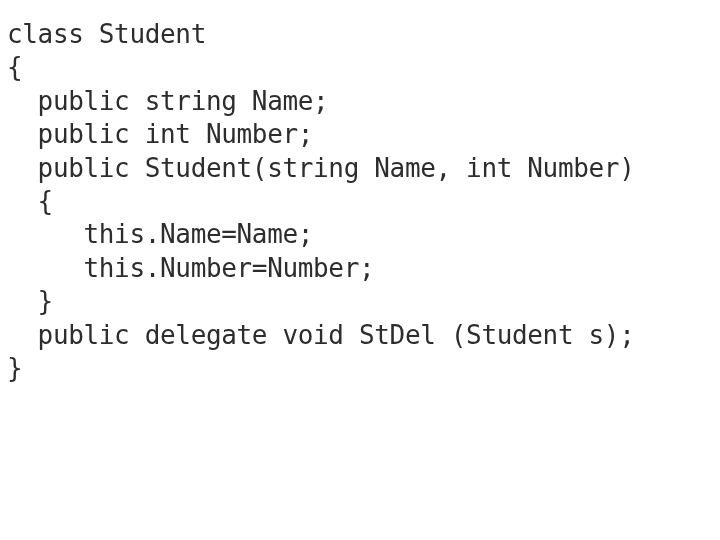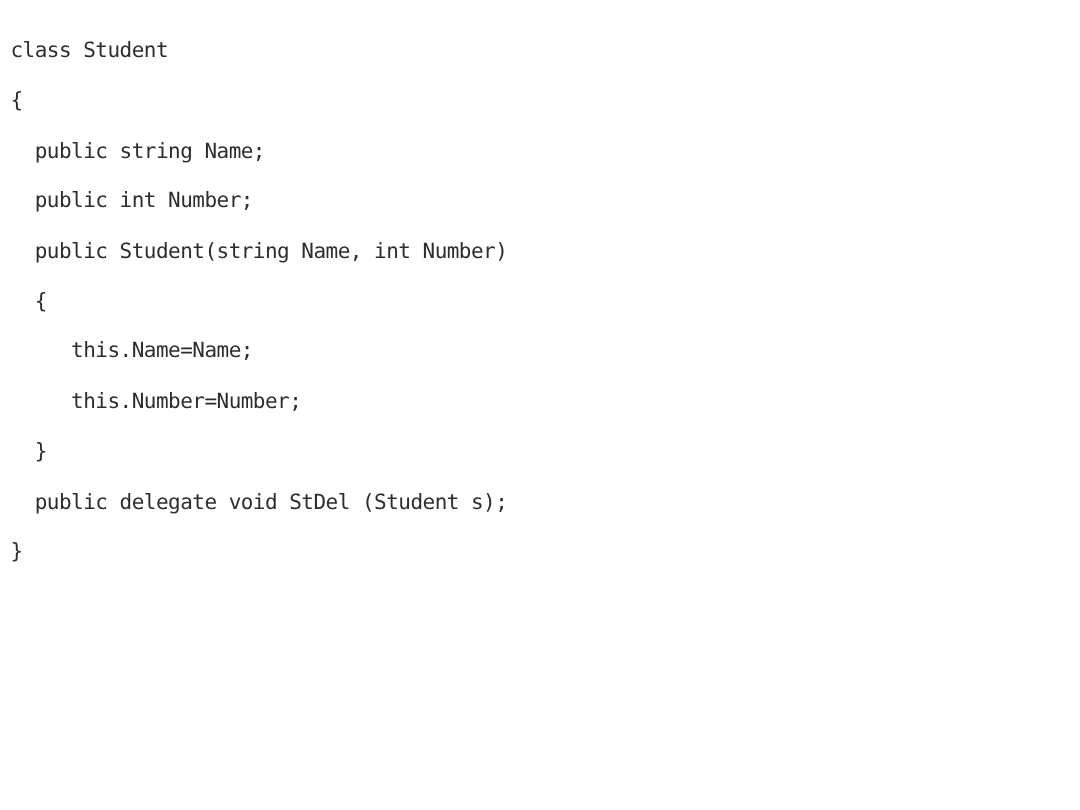--- a/index.html
+++ b/index.html
@@ -22,21 +22,21 @@
   }
   #code-listing {
     position: absolute;
     left: 7px;
     top: 5px;
     width: 706px;
   }
   .code-line {
     white-space: pre;
     font-family: "DejaVu Sans Mono", "Liberation Mono", monospace;
-    font-size: 14px;
+    font-size: 26px;
     line-height: 33.4px;
     height: 33.4px;
     color: #2d2d2d;
     letter-spacing: -0.35px;
     -webkit-font-smoothing: antialiased;
   }
 </style>
 </head>
 <body>
 

